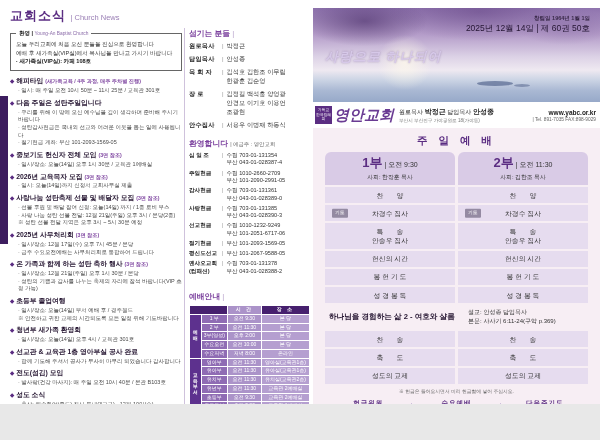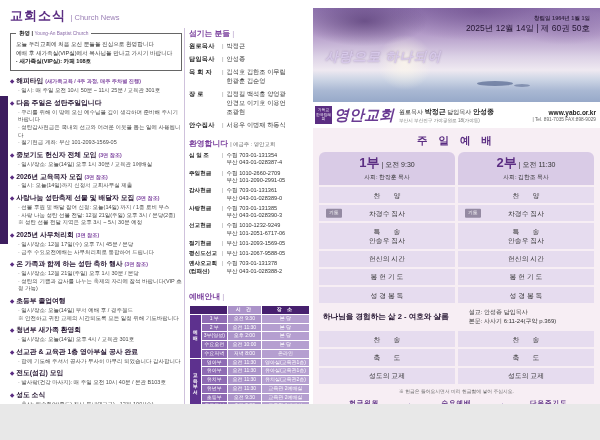--- a/index.html
+++ b/index.html
@@ -76,21 +76,21 @@
   .denom-tag { width:17px; height:18px; background:#5b2d82; color:#fff; font-size:3.8px; line-height:1.2; display:flex; align-items:center; justify-content:center; text-align:center; margin:0 2px 0 2px; flex:none; }
   .church-name { font-family:"DejaVu Serif", serif; font-style:italic; font-weight:bold; font-size:15px; color:#6a3b93; margin-right:5px; white-space:nowrap; }
   .pastor-block { flex:1; }
   .pastor-line { font-size:6px; color:#222; }
   .pastor-line b { font-size:7px; }
   .addr-line { font-size:4.6px; color:#777; margin-top:1px; }
   .contact-block { text-align:right; padding-right:4px; flex:none; }
   .web-line { font-size:6.5px; font-weight:bold; color:#222; }
   .tel-line { font-size:4.8px; color:#666; margin-top:1px; }
   
-  .panel { position:absolute; left:313px; top:128px; width:287px; height:308px; background:#f7eef4; padding:4px 6px 0; }
+  .panel { position:absolute; left:313px; top:128px; width:287px; height:308px; background:#f7eef4; padding:4px 12px 0; }
   .sw-title { text-align:center; font-size:10.5px; font-weight:bold; color:#5b2d82; letter-spacing:4px; margin:2px 0 4px; }
   .order { display:grid; grid-template-columns:1fr 1fr; column-gap:3px; row-gap:2px; }
   .oh { background:#d9cbe6; border-radius:6px 6px 0 0; text-align:center; padding:2px 0 3px; }
   .oh-l1 { font-size:7px; color:#333; }
   .oh-l1 b { color:#5b2d82; font-size:13px; }
   .oh-l2 { font-size:5.8px; color:#333; margin-top:1px; }
   .oc { background:#e6dcef; text-align:center; font-size:6.8px; color:#333; padding:3.5px 0; position:relative; white-space:pre-wrap; line-height:1.35; }
   .oc .badge { position:absolute; left:7px; top:50%; transform:translateY(-50%); background:#948aa2; color:#fff; font-size:4.8px; padding:1px 3px; border-radius:1px; }
   .sermon { grid-column:1 / span 2; display:flex; align-items:center; padding:3px 4px; }
   .sermon-title { flex:1.2; font-size:7.6px; font-weight:bold; color:#241430; }

